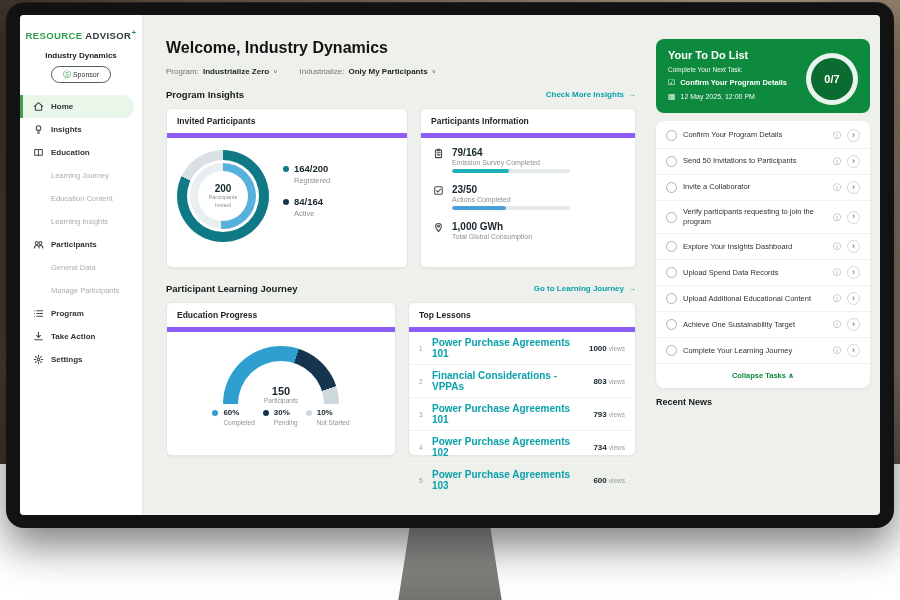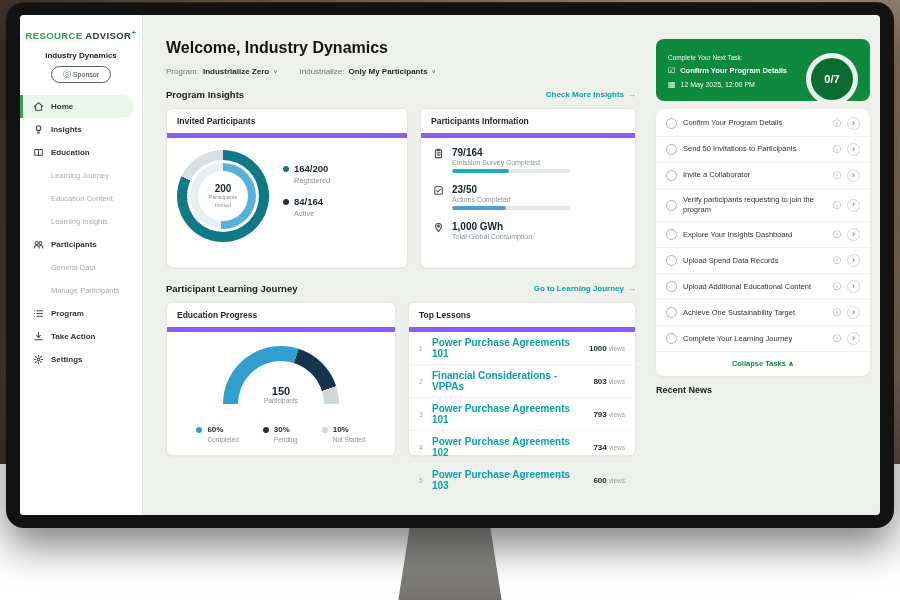--- a/index.html
+++ b/index.html
@@ -73,21 +73,21 @@
   .bar-fill{height:100%;border-radius:2px;}
 
   .card-ep{width:228px;height:152px;}
   .ep-body{padding:10px 12px 0;}
   .gauge{position:relative;width:116px;height:58px;margin:4px auto 0;overflow:hidden;}
   .g-arc{position:absolute;left:0;top:0;width:116px;height:116px;border-radius:50%;}
   .g-cov{position:absolute;left:15px;top:15px;width:86px;height:86px;border-radius:50%;background:#fff;}
   .g-center{position:absolute;left:0;right:0;bottom:0;text-align:center;}
   .g-center .dv{font-size:11px;font-weight:bold;color:#17262b;}
   .g-center .dl{font-size:6.5px;color:#8a9392;}
-  .g-legend{display:flex;gap:24px;margin-top:21px;justify-content:center;}
+  .g-legend{display:flex;gap:8px;margin-top:4px;justify-content:center;}
   .g-leg .leg-val{font-size:8px;}
   .g-leg .leg-lab{font-size:6.5px;margin-left:11px;}
 
   .card-tl{flex:1;height:152px;}
   .l-row{display:flex;align-items:center;gap:6px;padding:5px 10px;border-bottom:1px solid #f3f3f0;}
   .l-row:last-child{border-bottom:none;}
   .l-rank{font-size:6.5px;color:#9aa1a0;width:7px;flex:none;}
   .l-title{flex:1;font-size:10px;font-weight:bold;color:#0aa1ab;cursor:pointer;}
   .l-views{font-size:8px;font-weight:bold;color:#17262b;white-space:nowrap;}
   .l-views span{font-size:6.5px;font-weight:normal;color:#9aa1a0;margin-left:2px;}
@@ -369,20 +369,21 @@
               <span class="l-rank">5</span>
               <span class="l-title">Power Purchase Agreements 103</span>
               <span class="l-views"><b>600</b><span>views</span></span>
             </div>
           </div>
         </div>
       </div>
 
       <div class="right-col">
         <div class="todo-green">
+          <div class="tg-title">Your To Do List</div>
           <div class="tg-sub">Complete Your Next Task:</div>
           <div class="tg-task">
             <span class="tg-ic">☑</span>
             <span>Confirm Your Program Details</span>
           </div>
           <div class="tg-date">
             <span class="tg-ic">▦</span>
             <span>12 May 2025, 12:00 PM</span>
           </div>
           <div class="ring">

